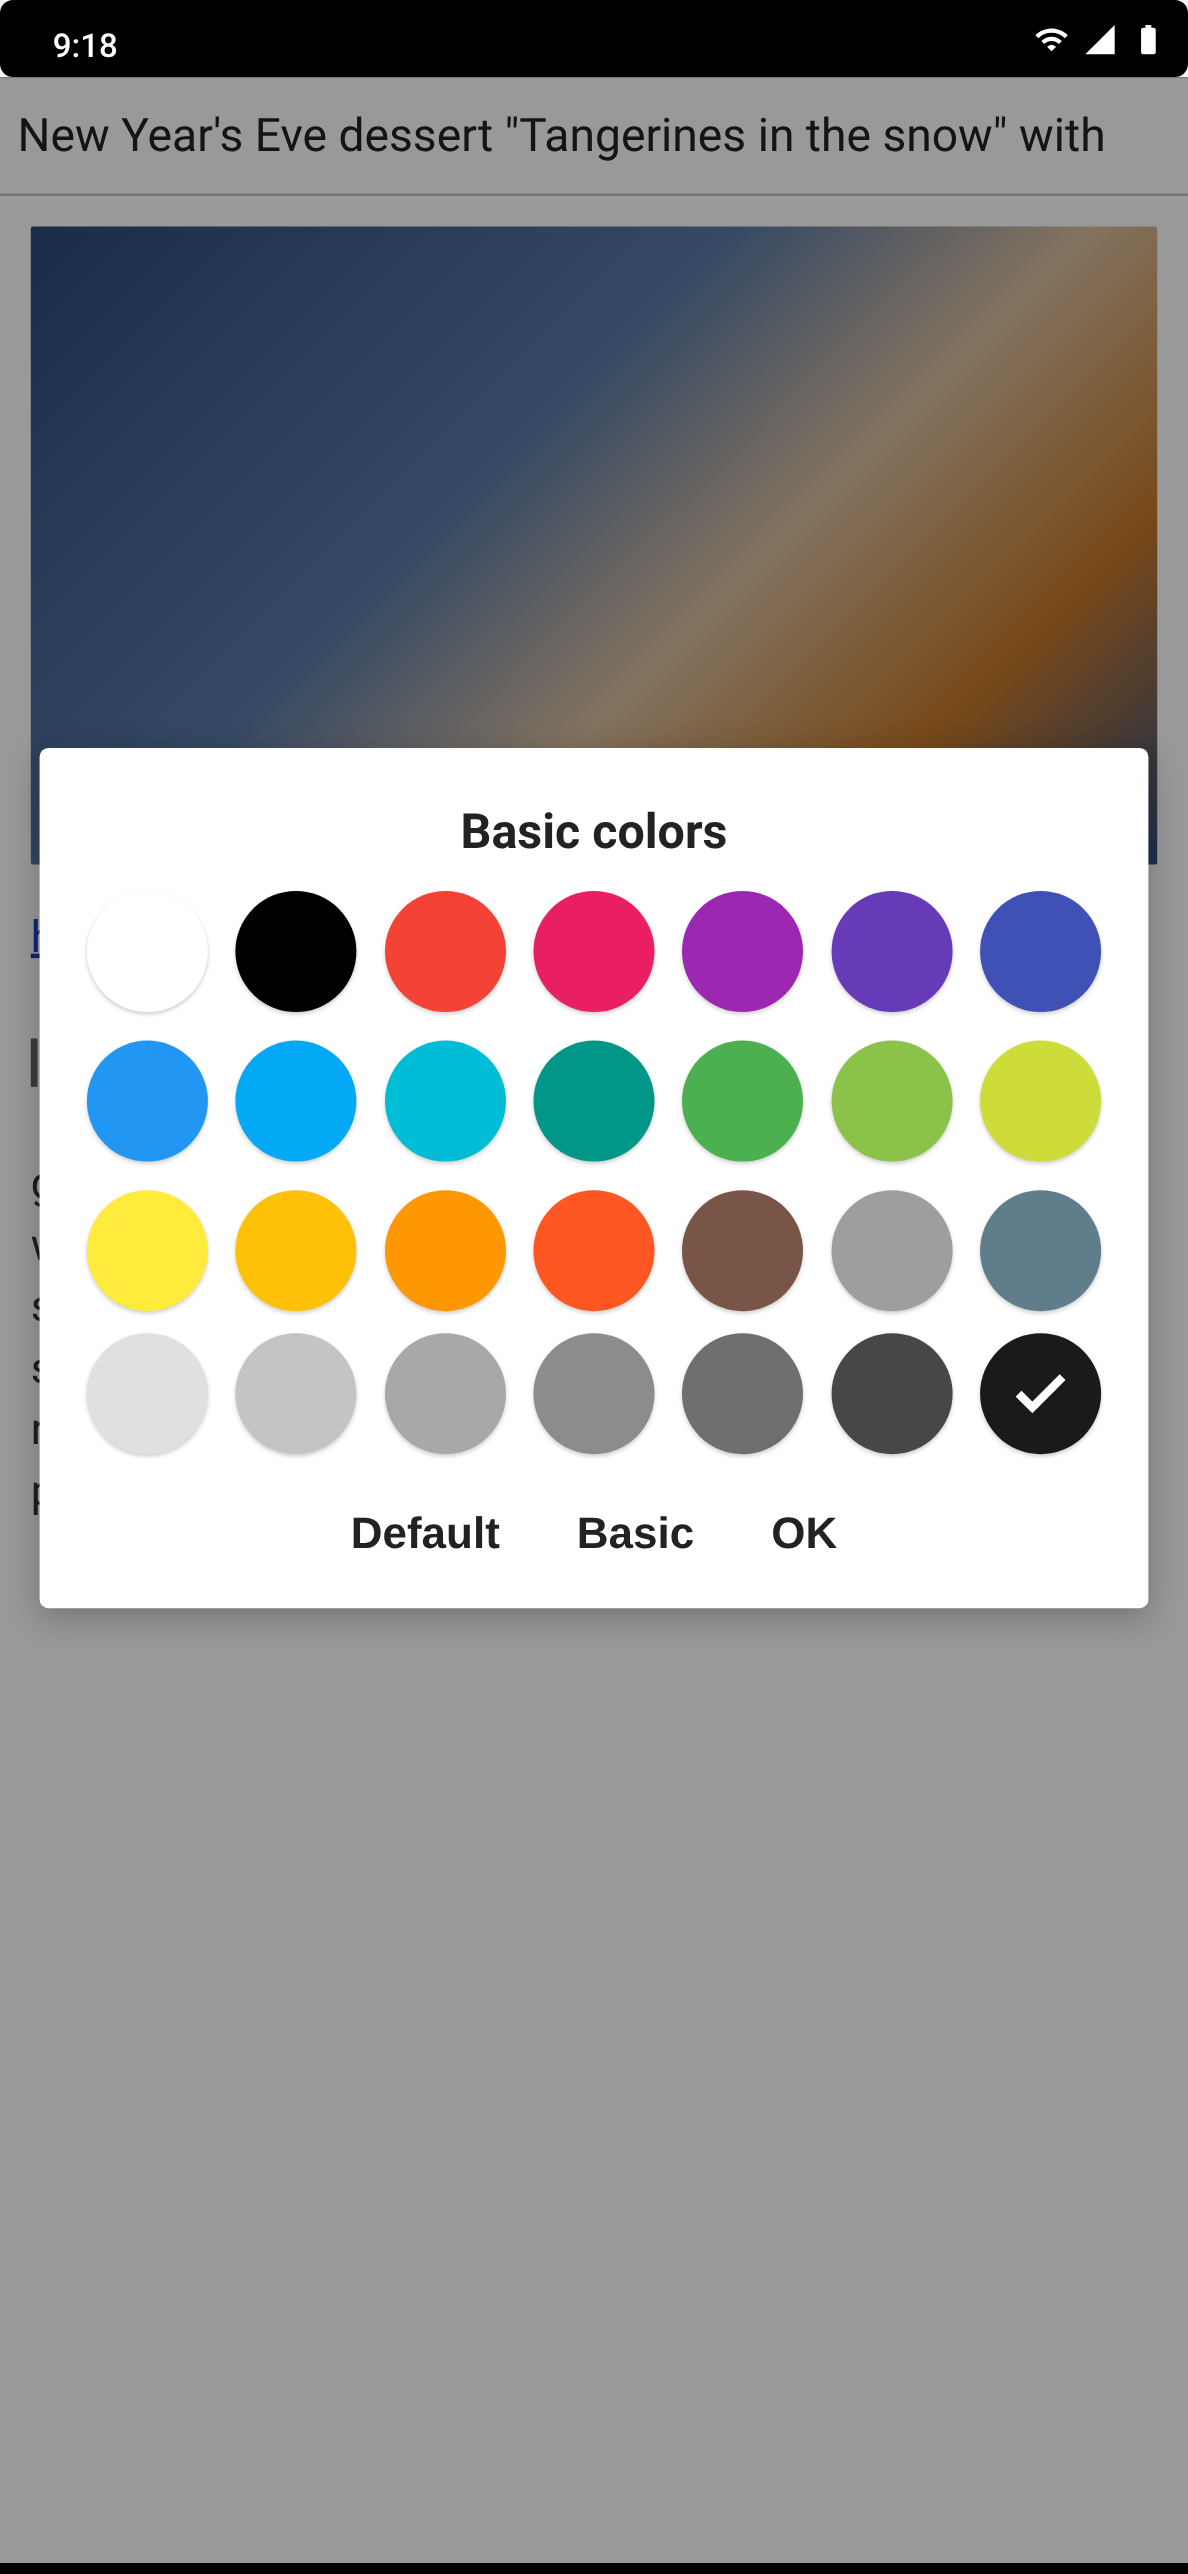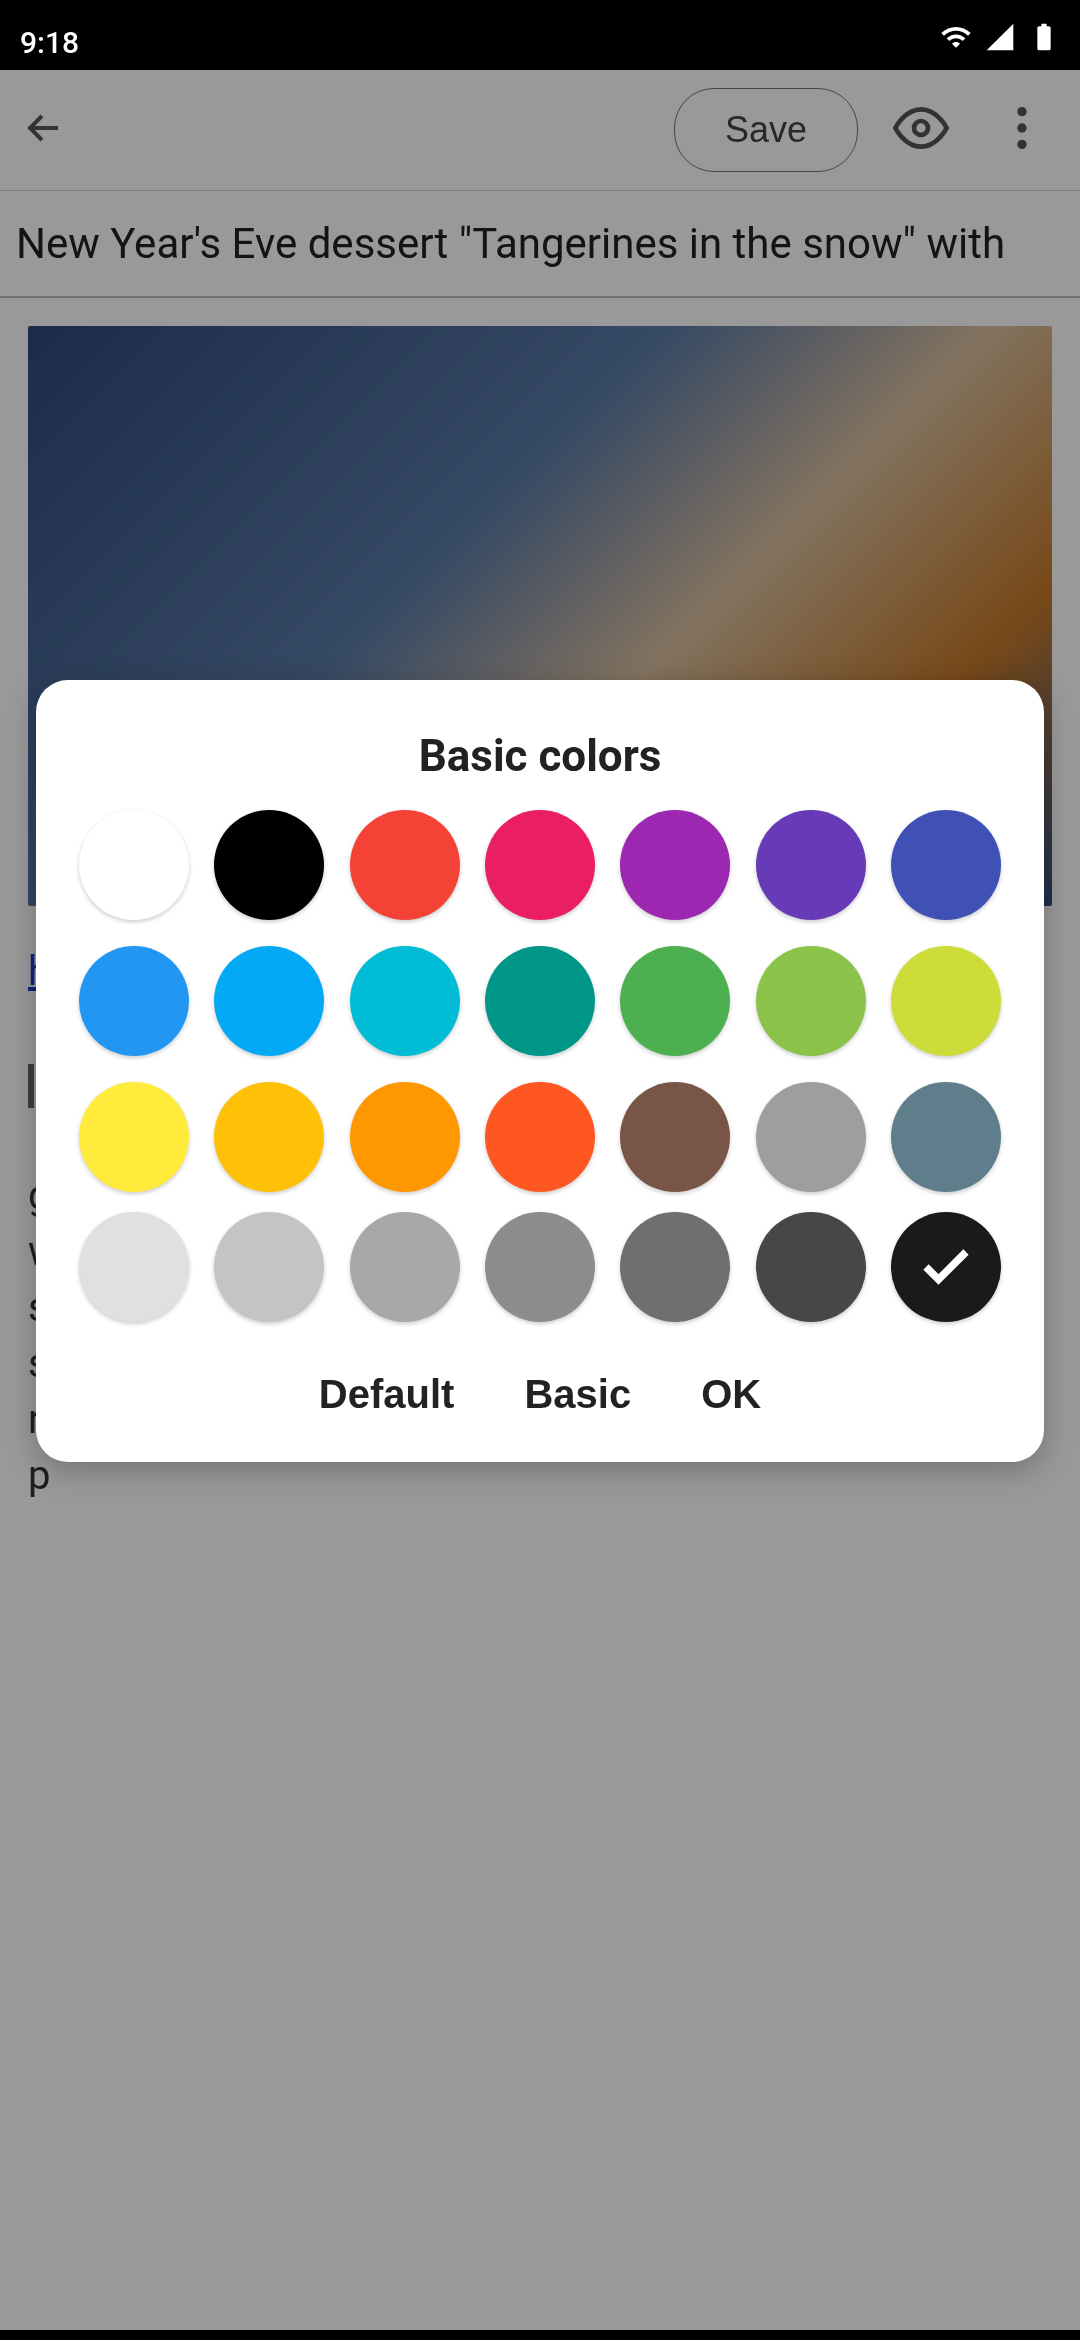--- a/index.html
+++ b/index.html
@@ -15,23 +15,24 @@
       position: relative;
       overflow: hidden;
     }
     .status-bar {
       height: 70px;
       background: #000;
       color: #fff;
       display: flex;
       align-items: flex-end;
       justify-content: space-between;
-      padding: 0 20px 10px 20px;
+      padding: 0 20px 10px 48px;
       font-size: 30px;
       font-weight: 500;
+      border-radius: 12px;
     }
     .status-right {
       display: flex;
       align-items: center;
       gap: 12px;
     }
     .status-right svg {
       height: 32px;
     }
     .dimmed-bg {
@@ -109,21 +110,21 @@
       height: 10px;
       background: #000;
     }
     
     .dialog {
       position: absolute;
       left: 36px;
       right: 36px;
       top: 680px;
       background: #fff;
-      border-radius: 32px;
+      border-radius: 8px;
       z-index: 10;
       padding: 40px 30px 30px 30px;
       box-shadow: 0 8px 30px rgba(0,0,0,0.25);
     }
     .dlg-section-title {
       text-align: center;
       font-size: 44px;
       font-weight: 700;
       color: #222;
       margin-bottom: 28px;
@@ -187,42 +188,20 @@
     </span>
     <span>
       <svg viewBox="0 0 24 24" fill="#fff">
           <path d="M15.67 4H14V2h-4v2H8.33C7.6 4 7 4.6 7 5.33v15.33C7 21.4 7.6 22 8.33 22h7.33c.74 0 1.34-.6 1.34-1.33V5.33C17 4.6 16.4 4 15.67 4z"></path>
         </svg>
     </span>
   </div>
 </div>
 
 <div class="dimmed-bg">
-  <div class="toolbar">
-    <span class="back-icon">
-      <svg viewBox="0 0 24 24" fill="none" stroke-width="2">
-          <path d="M19 12H5M11 18l-6-6 6-6"></path>
-        </svg>
-    </span>
-    <div class="tb-spacer"></div>
-    <button class="save-btn">Save</button>
-    <span class="eye-icon">
-      <svg viewBox="0 0 24 24" fill="none" stroke="#555" stroke-width="2">
-          <path d="M1 12s4-8 11-8 11 8 11 8-4 8-11 8-11-8-11-8z"></path>
-          <circle cx="12" cy="12" r="3"></circle>
-        </svg>
-    </span>
-    <span class="more-icon">
-      <svg viewBox="0 0 24 24" fill="#555">
-          <circle cx="12" cy="5" r="2"></circle>
-          <circle cx="12" cy="12" r="2"></circle>
-          <circle cx="12" cy="19" r="2"></circle>
-        </svg>
-    </span>
-  </div>
   <div class="title-field">New Year's Eve dessert "Tangerines in the snow" with</div>
   <div class="photo-placeholder"></div>
   <div class="body-text-area">
     <a>h</a><br><br>
     <span class="cursor-block"></span><br><br>
     <span>g</span><br>
     <span>w</span><br>
     <span>s</span><br>
     <span>s</span><br>
     <span>r</span><br>

